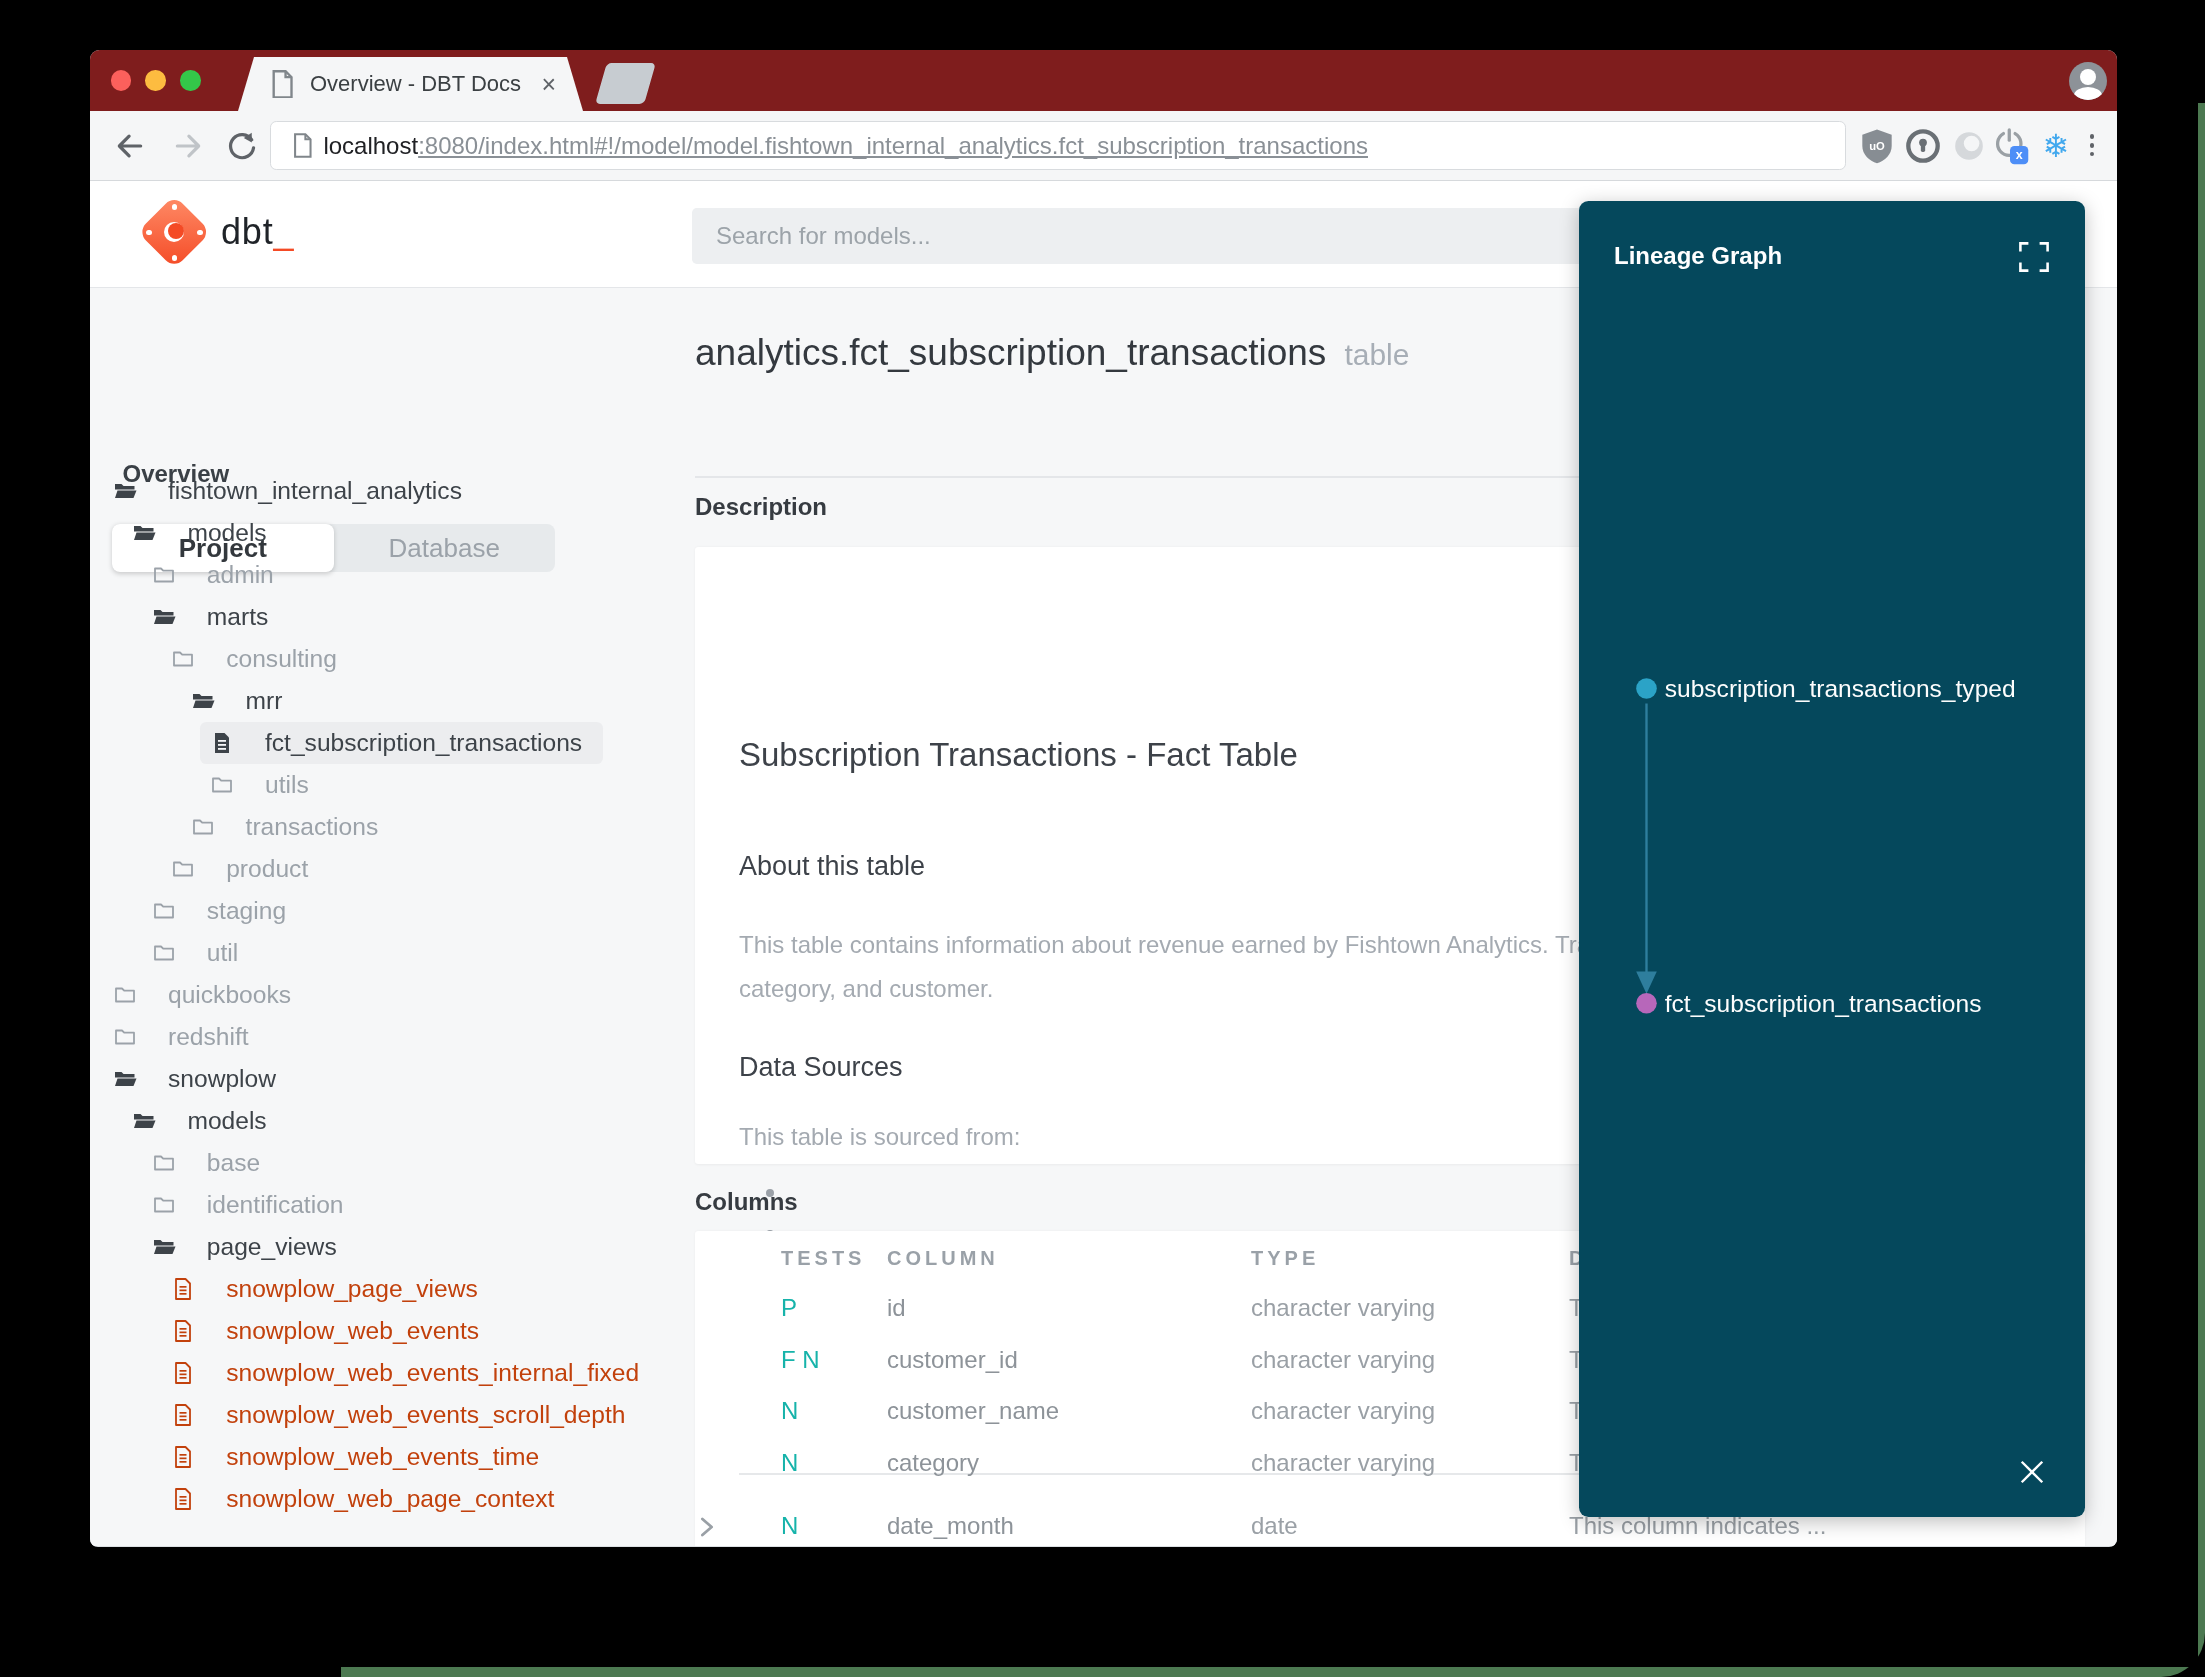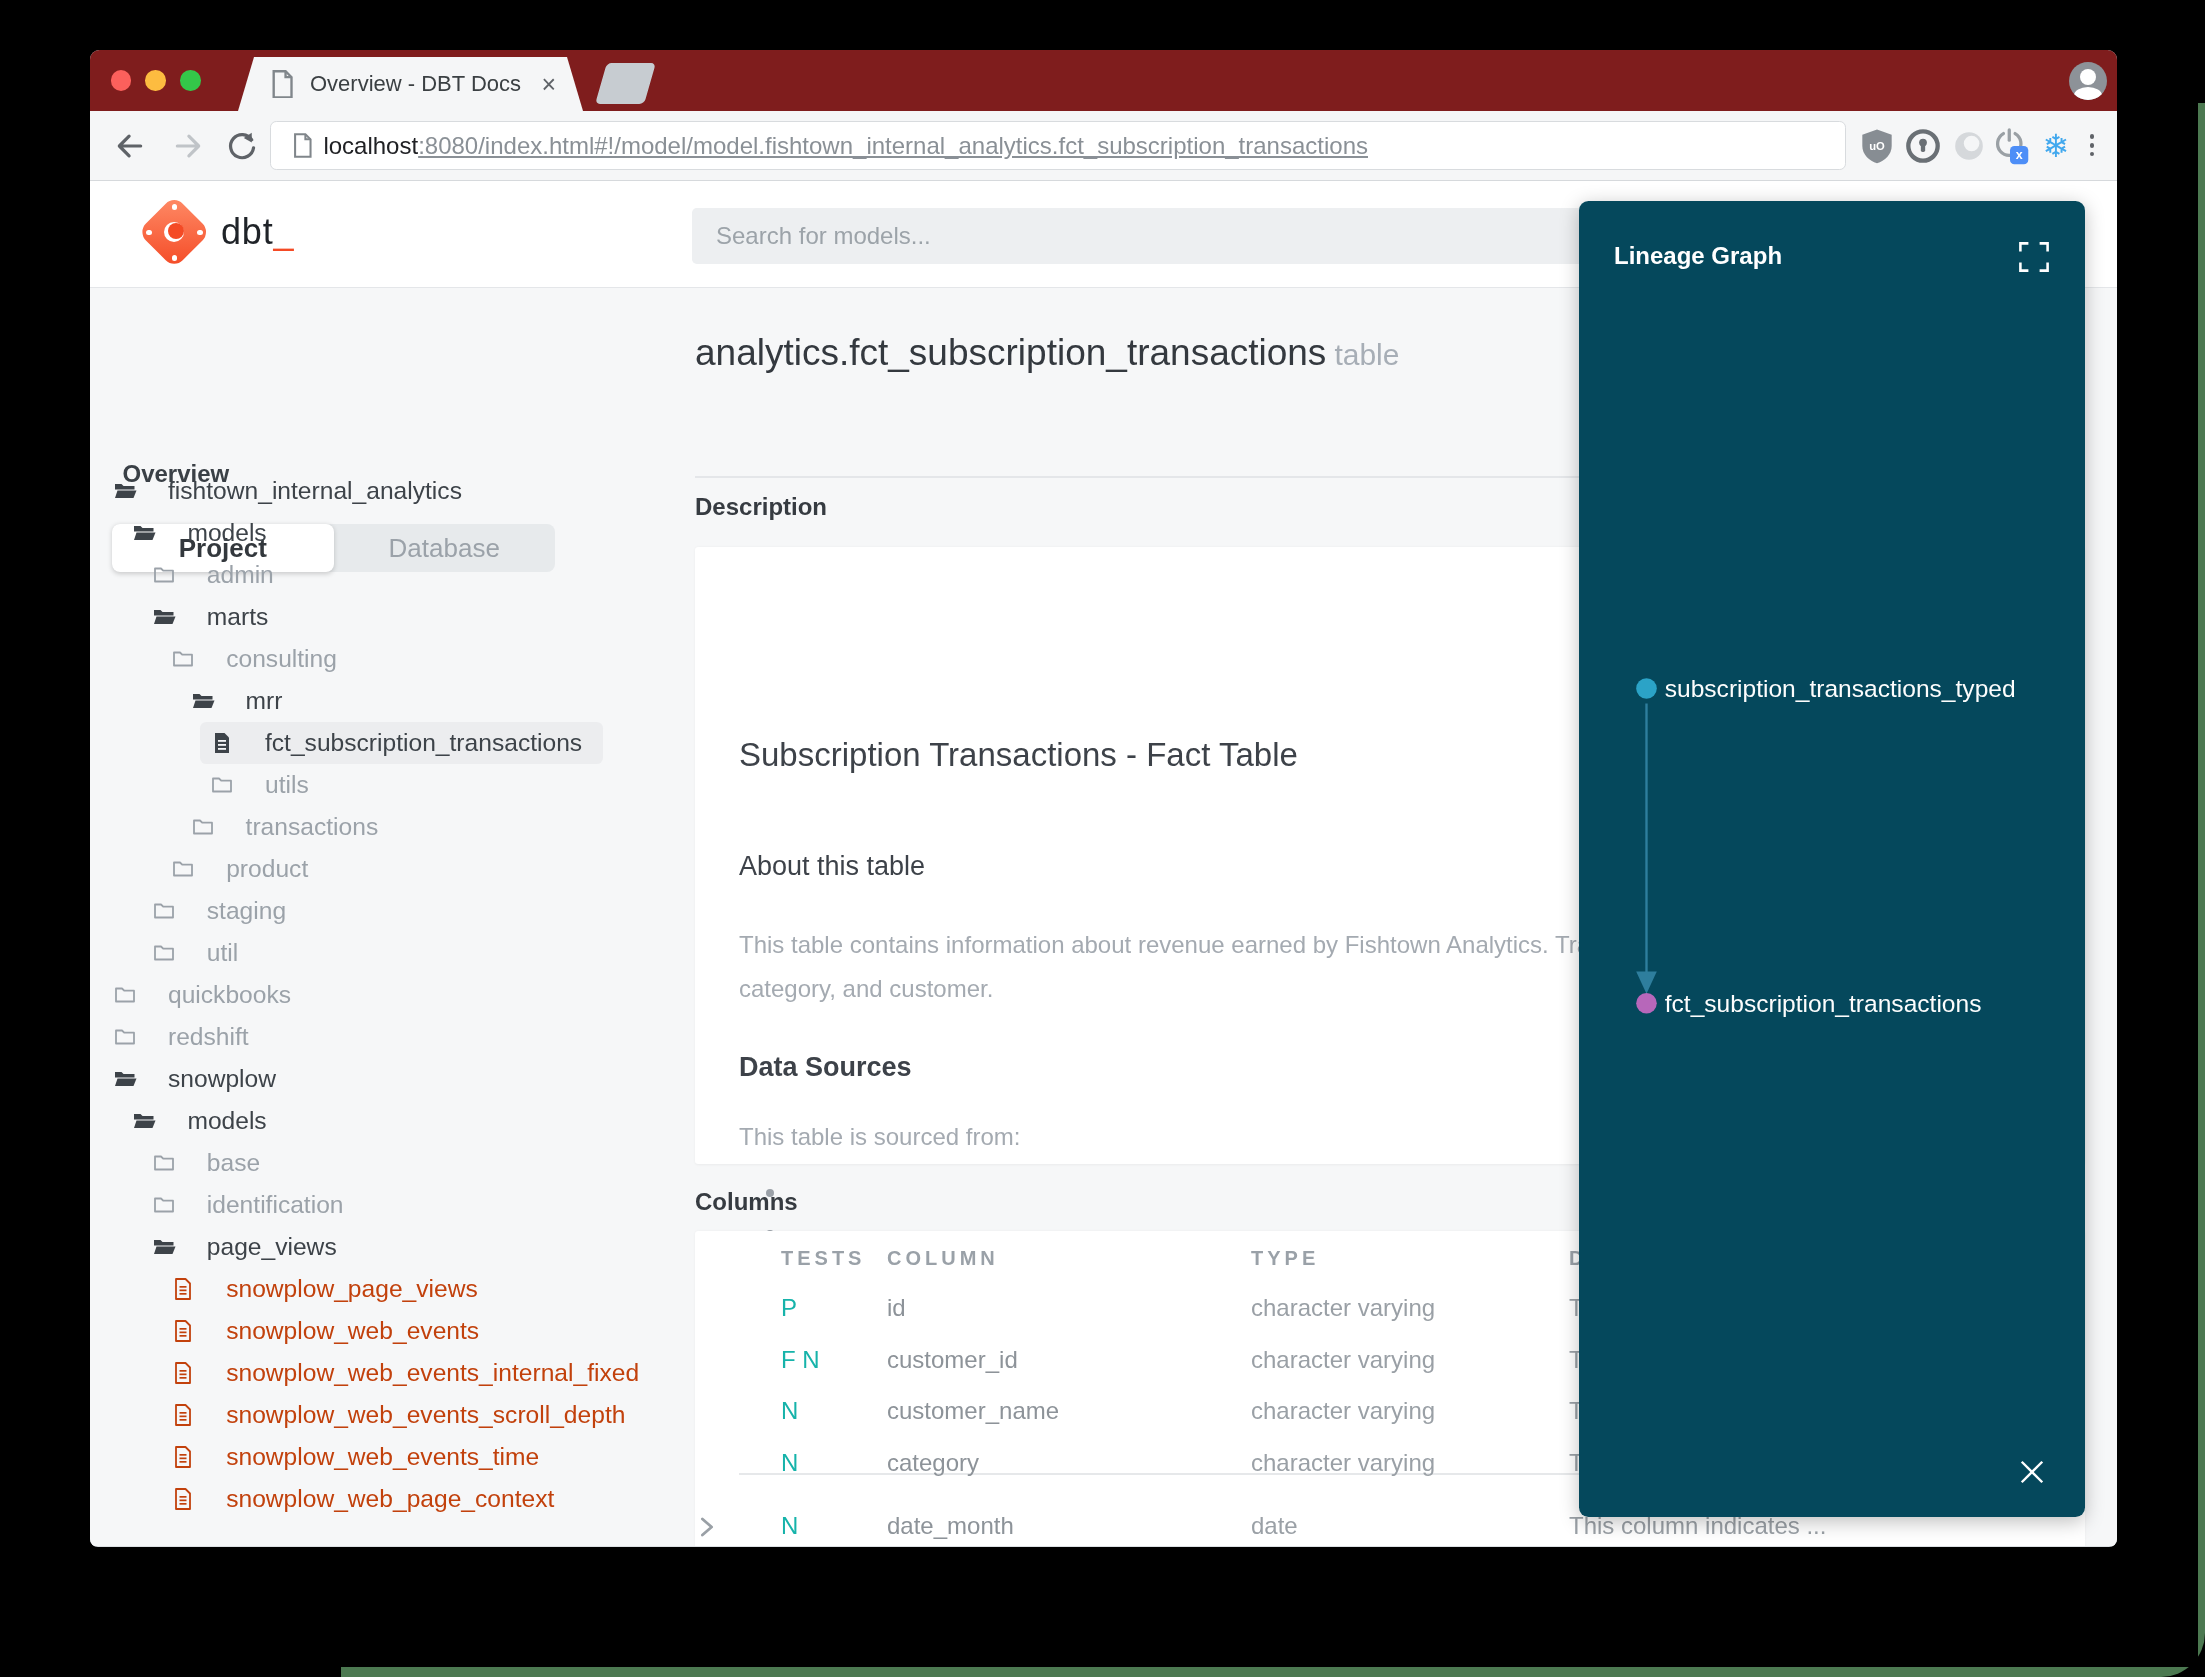--- a/index.html
+++ b/index.html
@@ -66,33 +66,33 @@
   .tree-item svg{flex:0 0 auto;}
   .tree-item .ic{display:none;}
   .tree-item[data-type="folder"] .ic-folder-c{display:block;}
   .tree-item[data-type="folder-open"] .ic-folder-o{display:block;}
   .tree-item[data-type="file"] .ic-file-s{display:block;}
   .tree-item[data-type="file-red"] .ic-file-r{display:block;}
 
   
   .main{position:absolute;left:605px;top:0;width:1390px;height:100%;z-index:1;}
   .page-title{position:absolute;left:0;top:151px;font-size:37px;font-weight:400;color:#34393f;white-space:nowrap;}
-  .page-title .suffix{font-size:30px;color:#a7aeb6;margin-left:8px;}
+  .page-title .suffix{font-size:30px;color:#a7aeb6;margin-left:18px;}
   .navlinks{position:absolute;left:0;top:228px;display:flex;gap:48px;}
   .navlinks span{font-size:23px;color:#19b5ab;}
   .hdivider{position:absolute;left:0;top:295px;width:1390px;height:1.6px;background:#e4e6e9;}
   .sec-head{position:absolute;font-size:24px;font-weight:700;color:#363b41;}
   .desc-head{left:0;top:312px;}
   .cols-head{left:0;top:1007px;}
   .card{position:absolute;left:0;background:#fff;border-radius:3.2px;box-shadow:0 0.8px 2.4px rgba(0,0,0,.05);}
   .desc-card{top:366px;width:1390px;height:617px;}
   .dc-title{position:absolute;left:44px;top:189px;font-size:33px;color:#3d4249;}
   .dc-sub{position:absolute;left:44px;font-size:27px;color:#3d4249;}
   .dc-about{top:304px;}
-  .dc-sources{top:505px;font-weight:bold;}
+  .dc-sources{top:505px;}
   .dc-p{position:absolute;left:44px;font-size:24px;color:#a4aab1;white-space:nowrap;}
   .dc-p1{top:384px;}
   .dc-p2{top:428px;}
   .dc-intro{top:576px;}
   .dc-list{position:absolute;left:71px;top:626px;margin:0;padding:0;list-style:none;}
   .dc-list li{position:relative;height:41px;font-size:24px;color:#a4aab1;padding-left:32px;display:flex;align-items:center;}
   .dc-list li::before{content:"";position:absolute;left:0;top:16px;width:8px;height:8px;border-radius:50%;background:#9aa0a7;}
   .cols-card{top:1050px;width:1390px;height:396px;}
   .ct-head{position:absolute;top:16px;font-size:20px;font-weight:600;letter-spacing:4px;color:#9aa1a8;}
   .cth-0{left:86px;} .cth-1{left:192px;} .cth-2{left:556px;} .cth-3{left:874px;}

